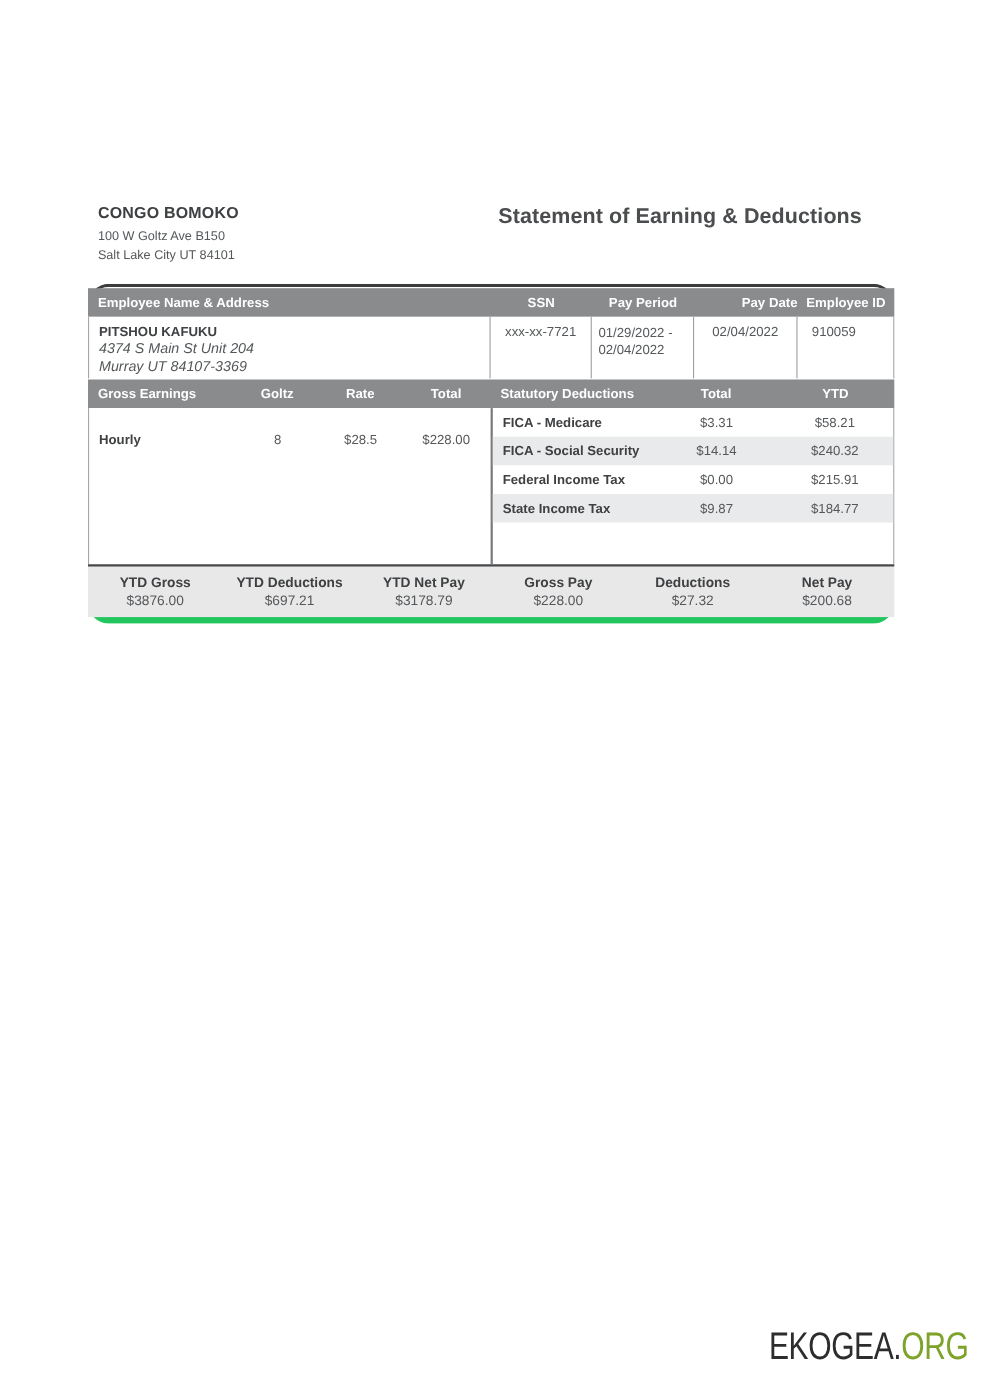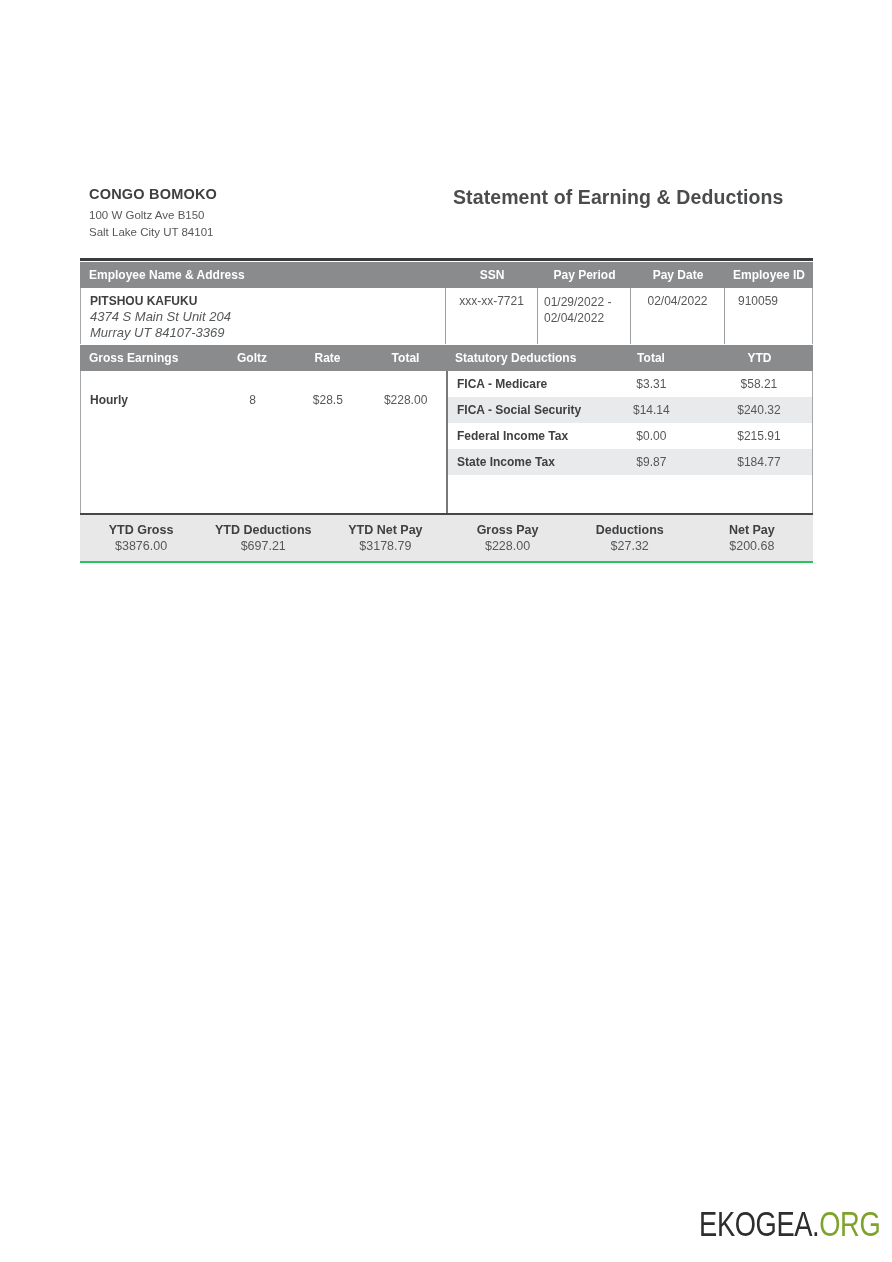--- a/index.html
+++ b/index.html
@@ -19,35 +19,35 @@
   .company-addr { font-size: 11.5px; color: #55585a; margin-top: 5px; line-height: 17px; }
   .doc-title {
     position: absolute; left: 453px; top: 186px;
     font-size: 19.5px; font-weight: bold; color: #4a4c4e; letter-spacing: .1px;
   }
 
   
   .paytable {
     position: absolute; left: 80px; top: 258px; width: 733px;
     border-top: 3px solid #3a3c3d;
-    border-bottom: 2px solid #22c55e;
-    font-size: 12px; color: #55585a;
+    border-bottom: 6px solid #22c55e;
+    font-size: 12px; color: #55585a; border-radius: 19px;
   }
   .hdr-row {
     display: flex; height: 26px; align-items: center;
     background: #898b8d; color: #ffffff; font-weight: bold; font-size: 12px;
     margin-top: 1px;
   }
   .hdr-row .c { white-space: nowrap; }
 
   
   .col-name   { width: 366px; padding-left: 9px; }
   .col-ssn    { width: 92px;  text-align: center; }
   .col-period { width: 93px;  text-align: center; }
-  .col-date   { width: 94px;  text-align: center; }
+  .col-date   { width: 94px;  text-align: right; }
   .col-id     { width: 88px;  text-align: center; }
 
   .info-row { display: flex; height: 56px; background: #fff;
     border-left: 1px solid #a5a8aa; border-right: 1px solid #a5a8aa; }
   .info-row > div { border-right: 1px solid #9aa0a3; padding-top: 6px; }
   .info-row > div:last-child { border-right: none; }
   .cell-name { width: 365px; padding-left: 9px; }
   .cell-ssn  { width: 92px; text-align: center; }
   .cell-period { width: 93px; padding-left: 6px; line-height: 16px; }
   .cell-date { width: 94px; text-align: center; }

